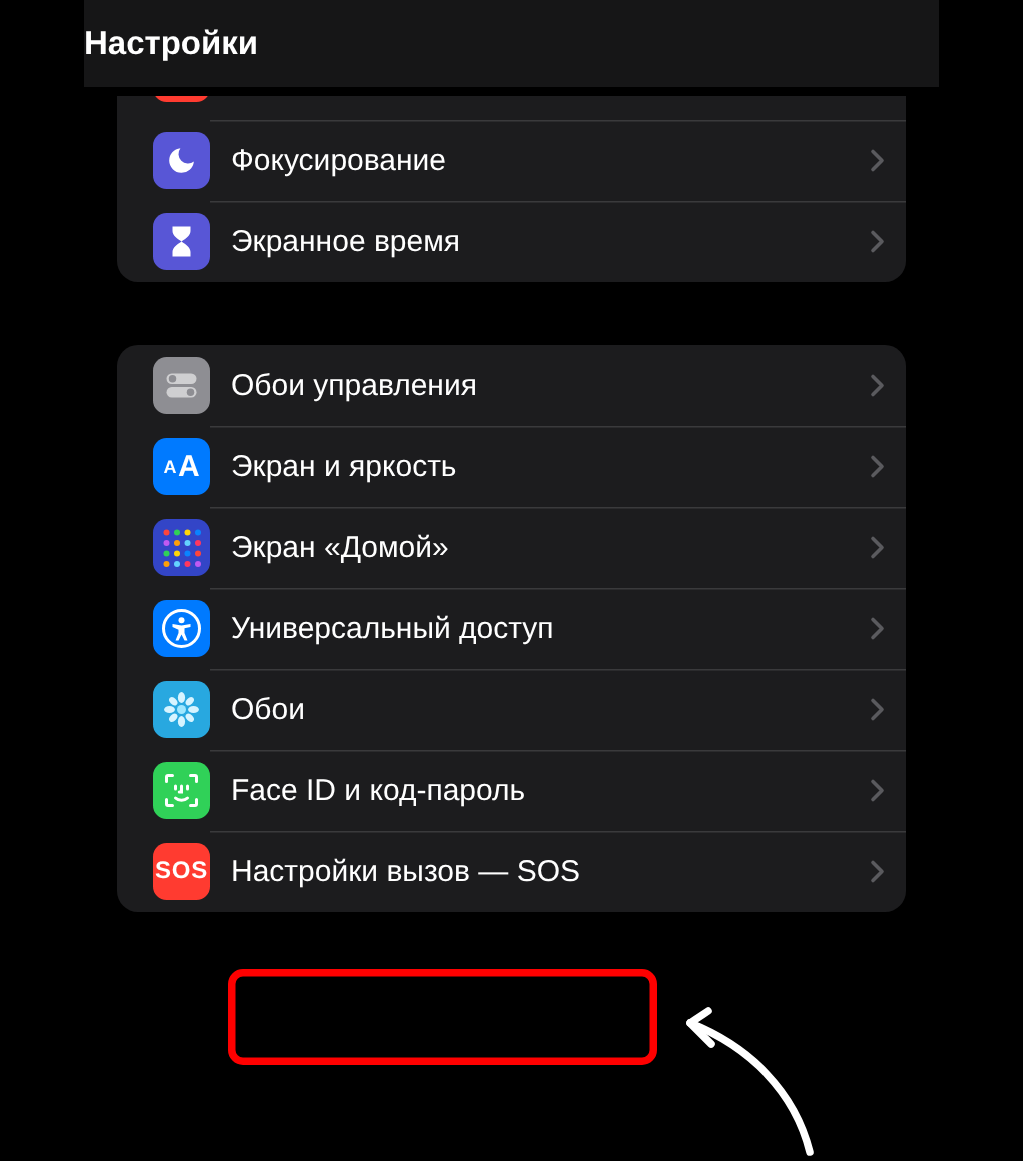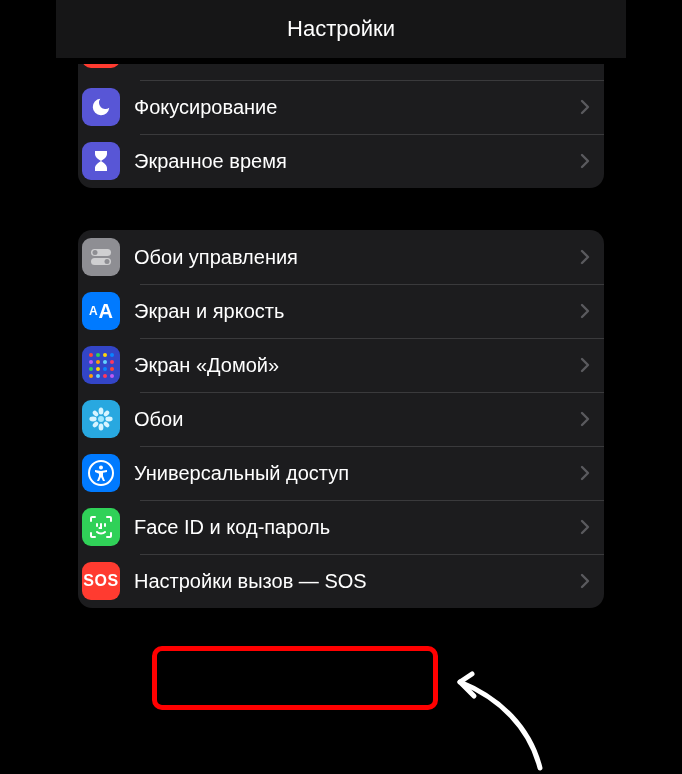--- a/index.html
+++ b/index.html
@@ -17,42 +17,42 @@
     left: 56px;
     top: 0;
     width: 570px;
     height: 788px;
     background: #000;
   }
   .header {
     height: 58px;
     display: flex;
     align-items: center;
-    justify-content: center;
+    justify-content: flex-start;
     background: rgba(40,40,42,0.55);
     color: #fff;
     font-size: 22px;
-    font-weight: 400;
+    font-weight: 700;
   }
   .content {
     padding-top: 6px;
     background: #000;
   }
   .group {
     background: #1c1c1e;
     border-radius: 14px;
     margin: 0 22px 42px 22px;
     overflow: hidden;
   }
   .group.top { border-top-left-radius: 0; border-top-right-radius: 0; }
   .row {
     display: flex;
     align-items: center;
     height: 54px;
-    padding-left: 4px;
+    padding-left: 24px;
     padding-right: 14px;
     position: relative;
   }
   .row + .row::before {
     content: "";
     position: absolute;
     left: 62px;
     right: 0;
     top: 0;
     height: 1px;
@@ -219,20 +219,36 @@
         </div>
         <span class="label">Экран «Домой»</span>
         <span class="chev">
           <svg width="10" height="16" viewBox="0 0 10 16">
               <path fill="none" stroke="#5a5a5e" stroke-width="2.4" stroke-linecap="round" stroke-linejoin="round" d="M2 2l6 6-6 6"></path>
             </svg>
         </span>
       </div>
 
       <div class="row">
+        <div class="icon icon-access">
+          <svg width="28" height="28" viewBox="0 0 28 28">
+            <circle cx="14" cy="14" r="12" fill="none" stroke="#fff" stroke-width="2"></circle>
+            <circle cx="14" cy="8.5" r="2" fill="#fff"></circle>
+            <path fill="#fff" d="M8 11l6 1 6-1v2l-4 .8V17l2 5h-2l-2-4-2 4h-2l2-5v-2.2L8 13z"></path>
+          </svg>
+        </div>
+        <span class="label">Универсальный доступ</span>
+        <span class="chev">
+          <svg width="10" height="16" viewBox="0 0 10 16">
+              <path fill="none" stroke="#5a5a5e" stroke-width="2.4" stroke-linecap="round" stroke-linejoin="round" d="M2 2l6 6-6 6"></path>
+            </svg>
+        </span>
+      </div>
+
+      <div class="row">
         <div class="icon icon-wallpaper">
           <svg width="26" height="26" viewBox="0 0 26 26">
             <circle cx="13" cy="13" r="3" fill="#a0e8ff"></circle>
             <g fill="#d6f4ff">
               <ellipse cx="13" cy="5" rx="2.4" ry="3.6"></ellipse>
               <ellipse cx="13" cy="21" rx="2.4" ry="3.6"></ellipse>
               <ellipse cx="5" cy="13" rx="3.6" ry="2.4"></ellipse>
               <ellipse cx="21" cy="13" rx="3.6" ry="2.4"></ellipse>
               <ellipse cx="7.5" cy="7.5" rx="2.2" ry="3.2" transform="rotate(-45 7.5 7.5)"></ellipse>
               <ellipse cx="18.5" cy="18.5" rx="2.2" ry="3.2" transform="rotate(-45 18.5 18.5)"></ellipse>
@@ -242,36 +258,20 @@
           </svg>
         </div>
         <span class="label">Обои</span>
         <span class="chev">
           <svg width="10" height="16" viewBox="0 0 10 16">
               <path fill="none" stroke="#5a5a5e" stroke-width="2.4" stroke-linecap="round" stroke-linejoin="round" d="M2 2l6 6-6 6"></path>
             </svg>
         </span>
       </div>
 
-      <div class="row">
-        <div class="icon icon-access">
-          <svg width="28" height="28" viewBox="0 0 28 28">
-            <circle cx="14" cy="14" r="12" fill="none" stroke="#fff" stroke-width="2"></circle>
-            <circle cx="14" cy="8.5" r="2" fill="#fff"></circle>
-            <path fill="#fff" d="M8 11l6 1 6-1v2l-4 .8V17l2 5h-2l-2-4-2 4h-2l2-5v-2.2L8 13z"></path>
-          </svg>
-        </div>
-        <span class="label">Универсальный доступ</span>
-        <span class="chev">
-          <svg width="10" height="16" viewBox="0 0 10 16">
-              <path fill="none" stroke="#5a5a5e" stroke-width="2.4" stroke-linecap="round" stroke-linejoin="round" d="M2 2l6 6-6 6"></path>
-            </svg>
-        </span>
-      </div>
-
 
       <div class="row">
         <div class="icon icon-faceid">
           <svg width="28" height="28" viewBox="0 0 28 28">
             <g fill="none" stroke="#fff" stroke-width="2" stroke-linecap="round">
               <path d="M4 8V5a1 1 0 0 1 1-1h3"></path>
                 <path d="M24 8V5a1 1 0 0 0-1-1h-3"></path>
               <path d="M4 20v3a1 1 0 0 0 1 1h3"></path>
                 <path d="M24 20v3a1 1 0 0 1-1 1h-3"></path>
               <path d="M10 11v2"></path>

